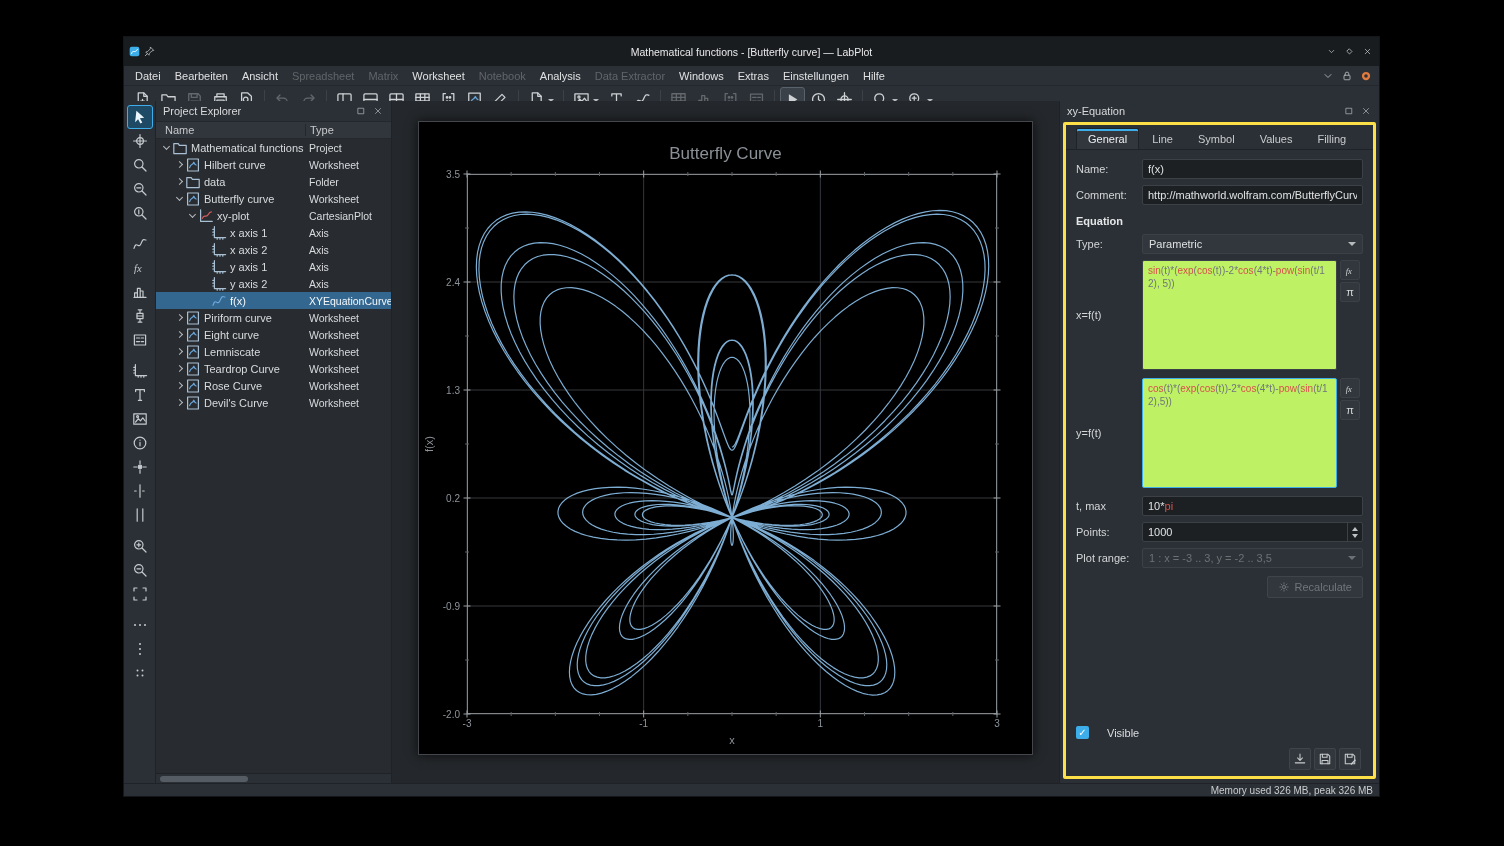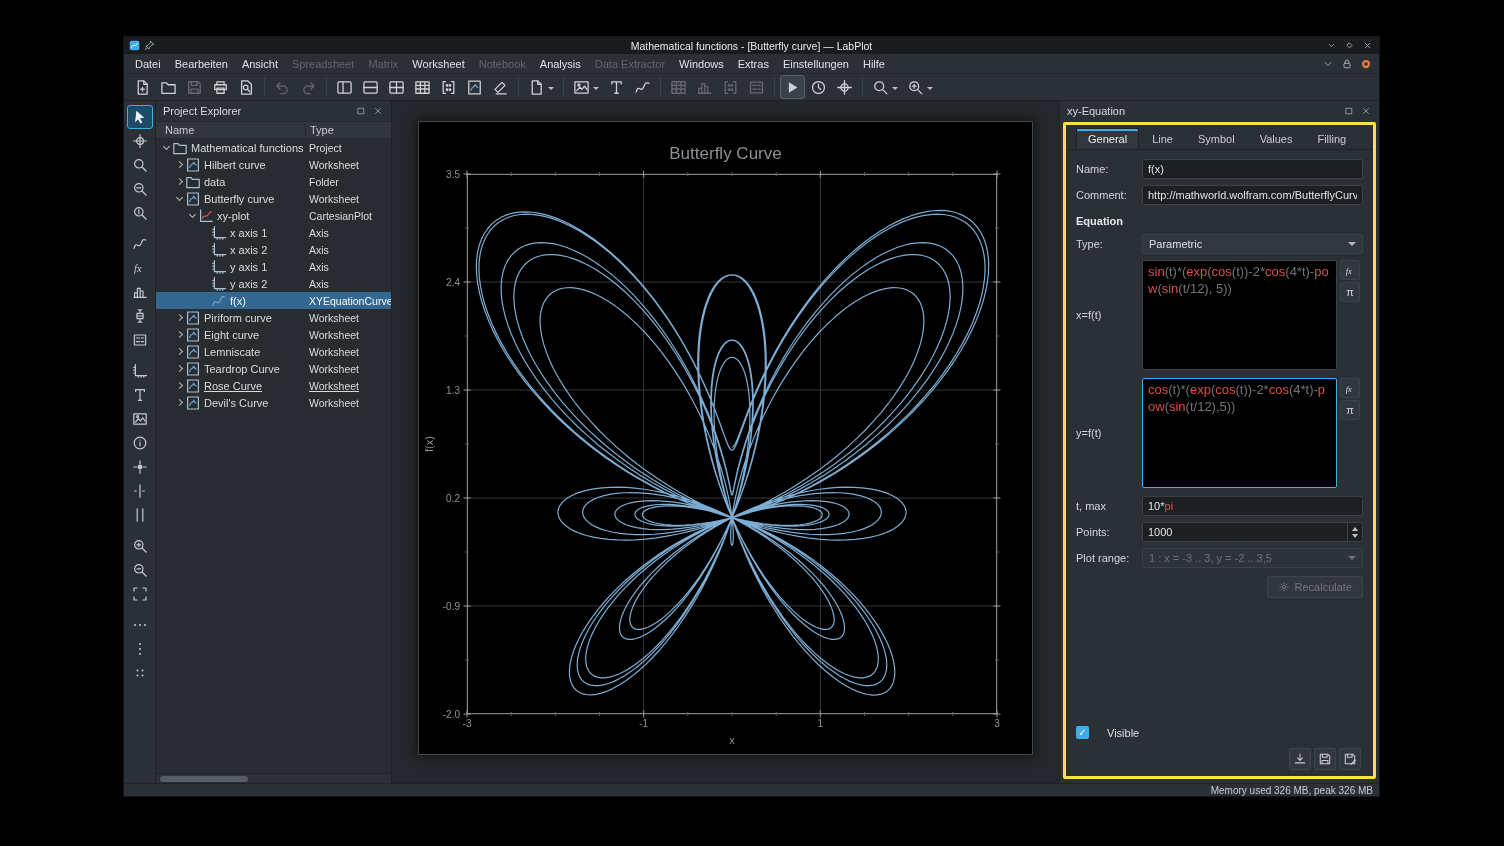--- a/index.html
+++ b/index.html
@@ -1,21 +1,21 @@
 <!DOCTYPE html>
 <html><head>
 <meta charset="utf-8">
 <style>
   *{box-sizing:border-box;margin:0;padding:0;cursor:default;user-select:none}
   html,body{width:1504px;height:846px;background:#000;overflow:hidden;
     font-family:"Liberation Sans",sans-serif;color:#dcdde0;font-size:11px}
   #window{position:absolute;left:123px;top:36px;width:1257px;height:761px;
     background:#2b3036;border:1px solid #14161a}
   
-  .titlebar{height:17px;background:#191c1f;display:flex;align-items:center;padding:0 5px;position:relative}
+  .titlebar{height:29px;background:#191c1f;display:flex;align-items:center;padding:0 5px;position:relative}
   .tb-title{position:absolute;left:0;right:0;text-align:center;font-size:10.5px;color:#e8e9ea;pointer-events:none}
   .tb-left,.tb-right{display:flex;align-items:center;gap:4px;z-index:2}
   .tb-right{margin-left:auto}
   .wbtn{width:14px;height:14px;display:flex;align-items:center;justify-content:center;color:#cfd3d6}
   .wbtn .ic{width:9px;height:9px}
   .tb-left .ic{width:11px;height:11px;color:#b9bdc1}
   
   .menubar{height:20px;display:flex;align-items:center;padding:0 4px;background:#2b3036;border-bottom:1px solid #24282c}
   .menu-item{padding:2px 7px;color:#dfe0e1;border-radius:2px;white-space:nowrap}
   .menu-item.disabled{color:#60656a}
@@ -85,22 +85,22 @@
   .frow{display:flex;align-items:center;margin-bottom:6px;flex:none}
   .flabel{width:66px;flex:none;color:#d4d6d8}
   .ffield{flex:1;display:flex;align-items:center;min-width:0}
   .section{font-weight:bold;margin:4px 0 7px;color:#e4e6e7;flex:none}
   .combo{flex:1;height:20px;background:#31373d;border:1px solid #3c4147;border-radius:2px;display:flex;align-items:center;padding:0 6px;color:#dfe1e2;min-width:0}
   .combo .cval{flex:1;overflow:hidden;white-space:nowrap}
   .carrow{width:0;height:0;border:4px solid transparent;border-top-color:#b6babd;margin-top:4px;flex:none}
   .combo.disabled{color:#6c7176;background:#2e3339}
   .combo.disabled .carrow{border-top-color:#6c7176}
   .eqrow{display:flex;align-items:center;margin-bottom:8px;flex:none}
-  .eqbox{flex:1;height:110px;background:#000000;border:1px solid #3c4147;border-radius:2px;padding:3px 5px;
-    font-size:13px;line-height:1.3;color:#70767c;overflow:hidden;word-break:break-all;align-self:flex-start}
+  .eqbox{flex:1;height:110px;background:#bef264;border:1px solid #3c4147;border-radius:2px;padding:3px 5px;
+    font-size:10px;line-height:1.3;color:#70767c;overflow:hidden;word-break:break-all;align-self:flex-start}
   .eqbox.focused{border-color:#3daee9}
   .kw{color:#d8504d}
   .eqbtns{width:23px;display:flex;flex-direction:column;gap:2px;margin-left:3px;align-self:flex-start}
   .sq-btn{width:20px;height:20px;background:#31373d;border:1px solid #3c4147;border-radius:2px;color:#d6d8da;
     display:flex;align-items:center;justify-content:center;font-size:11px}
   .sq-btn .ic{width:13px;height:13px}
   .fake-input{flex:1;height:20px;background:#1d2023;border:1px solid #3c4147;border-radius:2px;color:#dfe1e2;
     display:flex;align-items:center;padding:0 5px}
   .spinwrap{position:relative;flex:1}
   .spinwrap input{padding-right:18px}
@@ -827,21 +827,21 @@
             </span>
             <span class="ticon">
               <svg viewBox="0 0 16 16" fill="none" stroke="currentColor" stroke-width="1.2" stroke-linecap="round" stroke-linejoin="round">
                 <rect x="2.6" y="2" width="10.8" height="12"></rect>
                 <path d="M4.6 10.6c1.4-4.6 2.8-1.6 4.2-5.4.9 2.3 1.8 2.8 2.4 2.8" stroke="#6aa7dc"></path>
               </svg>
             </span>
             <span class="tname">Teardrop Curve</span>
             <span class="ttype">Worksheet</span>
           </div>
-          <div class="trow" style="padding-left: 17px; text-decoration: underline;">
+          <div class="trow" style="padding-left: 17px;">
             <span class="texp">
               <span class="chev closed"></span>
             </span>
             <span class="ticon">
               <svg viewBox="0 0 16 16" fill="none" stroke="currentColor" stroke-width="1.2" stroke-linecap="round" stroke-linejoin="round">
                 <rect x="2.6" y="2" width="10.8" height="12"></rect>
                 <path d="M4.6 10.6c1.4-4.6 2.8-1.6 4.2-5.4.9 2.3 1.8 2.8 2.4 2.8" stroke="#6aa7dc"></path>
               </svg>
             </span>
             <span class="tname">Rose Curve</span>

